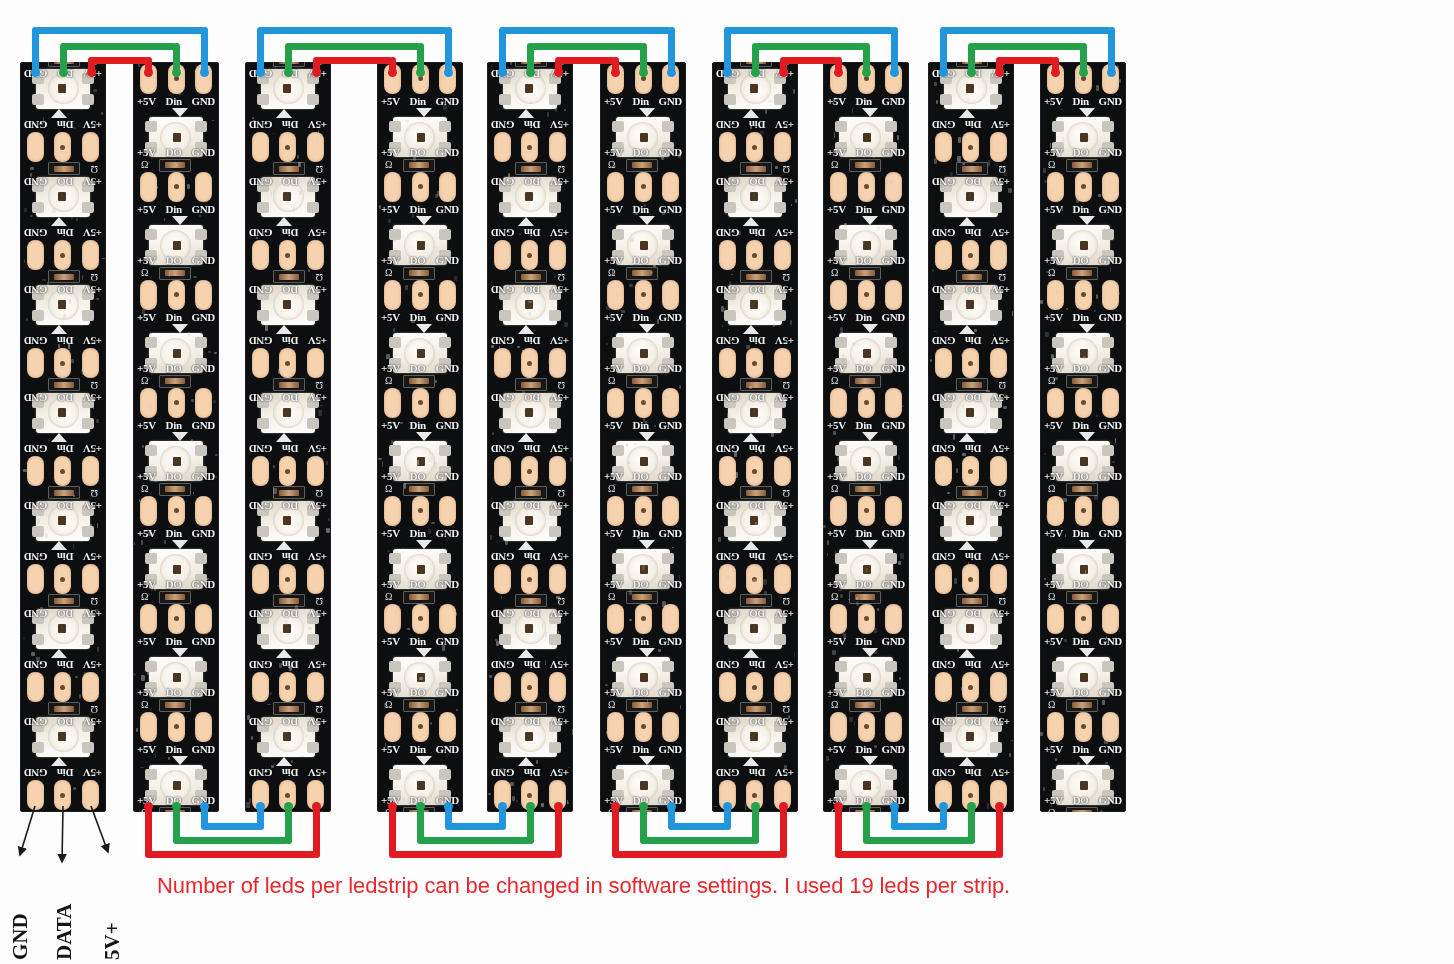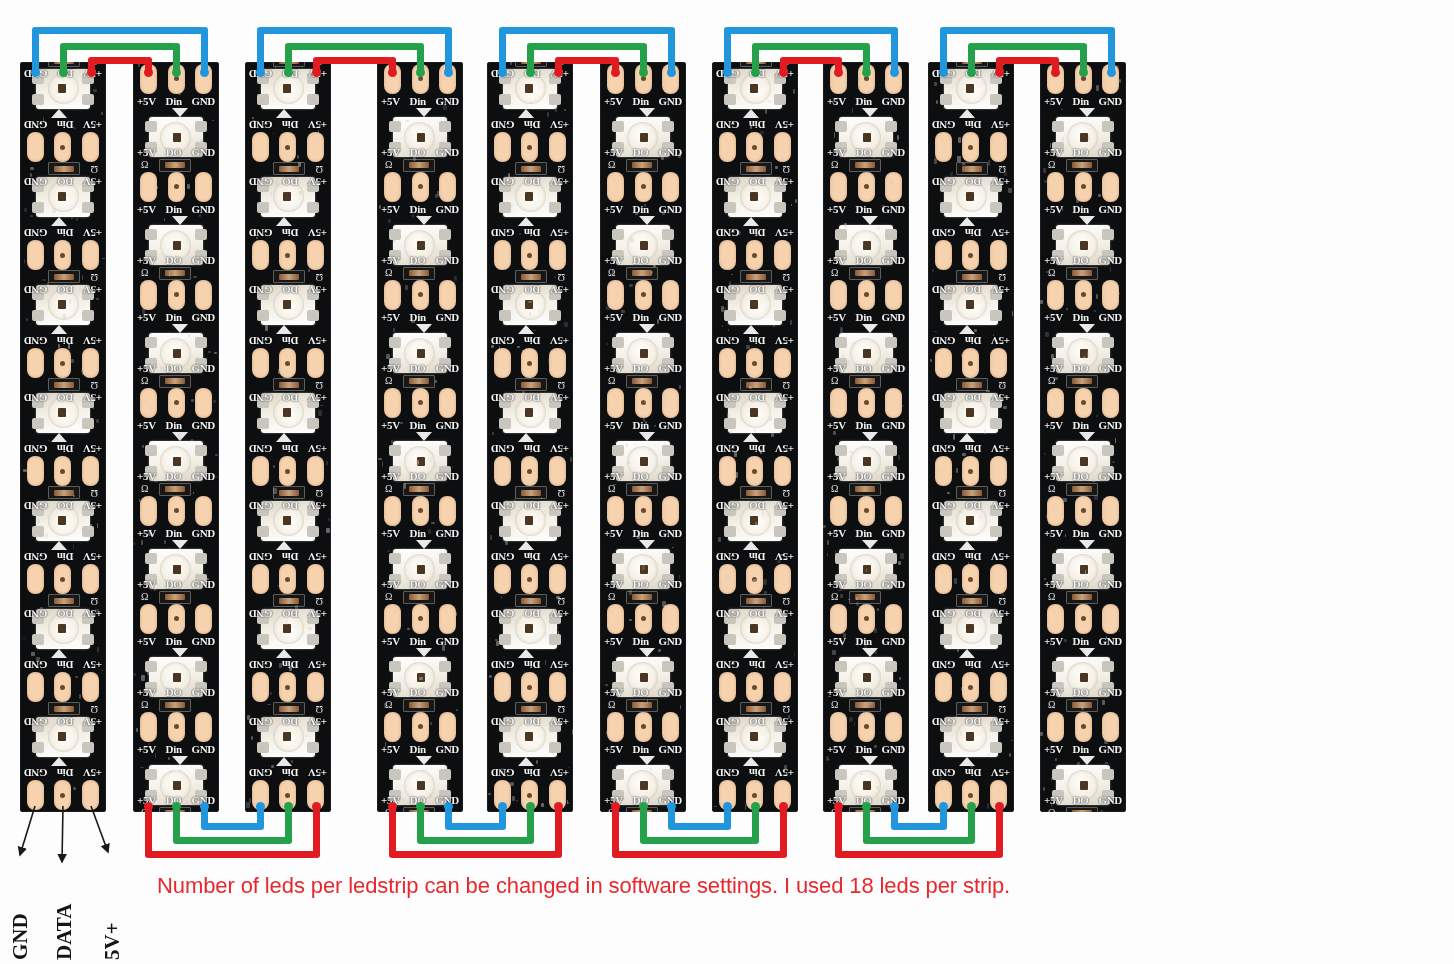--- a/index.html
+++ b/index.html
@@ -2841,14 +2841,14 @@
         </defs>
         <line x1="35" y1="806" x2="20" y2="855" stroke="#1a1a1a" stroke-width="1.6" marker-end="url(#ah)"></line>
         <line x1="63" y1="806" x2="62" y2="862" stroke="#1a1a1a" stroke-width="1.6" marker-end="url(#ah)"></line>
         <line x1="91" y1="806" x2="108" y2="852" stroke="#1a1a1a" stroke-width="1.6" marker-end="url(#ah)"></line>
       </svg>
       <div class="side-label" style="left: 8px; top: 960px;">GND</div>
       <div class="side-label" style="left: 52px; top: 960px;">DATA</div>
       <div class="side-label" style="left: 100px; top: 960px;">5V+</div>
     </div>
 
-  <div id="caption">Number of leds per ledstrip can be changed in software settings. I used 18 leds per strip.</div>
+  <div id="caption">Number of leds per ledstrip can be changed in software settings. I used 19 leds per strip.</div>
 </div>
 
 </body></html>

